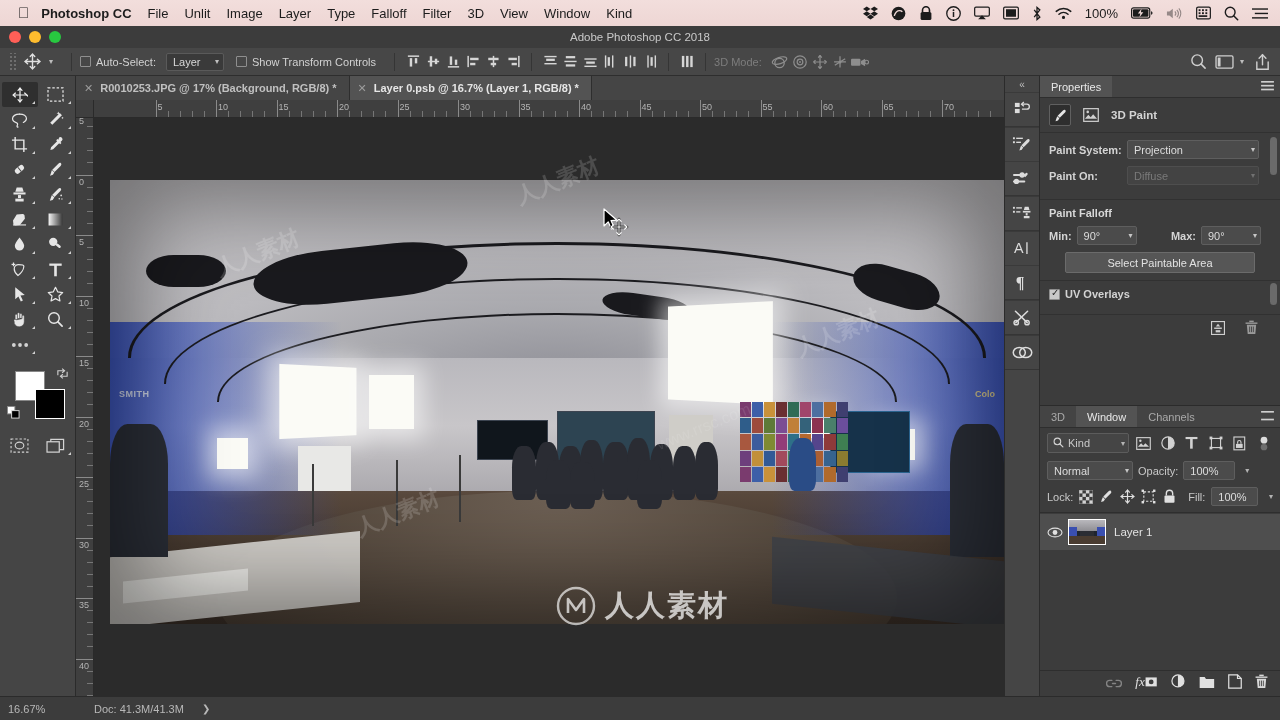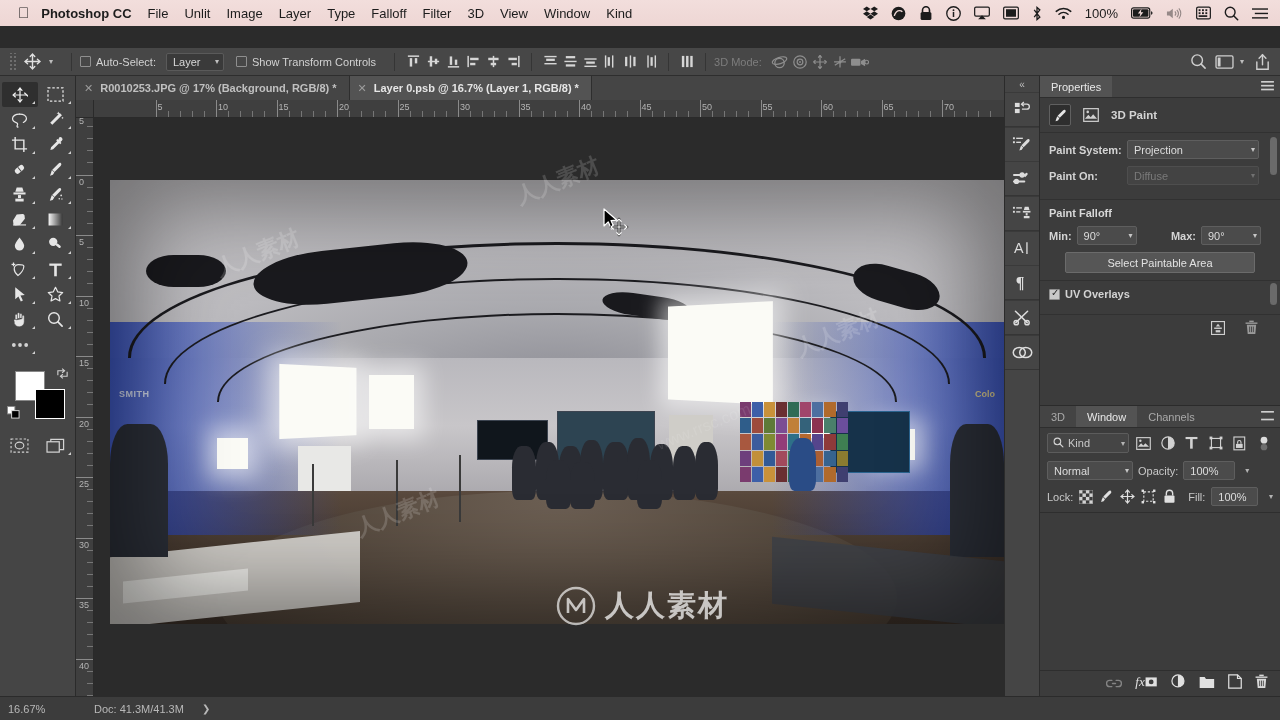--- a/index.html
+++ b/index.html
@@ -322,20 +322,28 @@
       <svg width="16" height="13" viewBox="0 0 17 13">
           <g fill="#1c1c1c">
       <rect x="0" y="1" width="17" height="1.5"></rect>
             <rect x="3" y="5.7" width="14" height="1.5"></rect>
             <rect x="0" y="10.4" width="17" height="1.5"></rect>
           </g>
         </svg>
     </span>
   </div>
 
+  <div id="titlebar">
+    <div class="traffic">
+      <span class="dot r"></span>
+      <span class="dot y"></span>
+      <span class="dot g"></span>
+    </div>
+    <div class="doctitle">Adobe Photoshop CC 2018</div>
+  </div>
 
   <div id="optionsbar">
     <span class="grip"></span>
     <span class="ic" style="margin-right:2px">
       <svg width="17" height="17" viewBox="0 0 18 18">
           <g stroke="#e0e0e0" stroke-width="1.5" fill="none" stroke-linecap="round" stroke-linejoin="round">
       <path d="M9 1.2v15.6M1.2 9h15.6"></path>
             <path d="M9 1.2L6.6 3.8M9 1.2l2.4 2.6M9 16.8l-2.4-2.6M9 16.8l2.4-2.6M1.2 9l2.6-2.4M1.2 9l2.6 2.4M16.8 9l-2.6-2.4M16.8 9l-2.6 2.4"></path>
           </g>
         </svg>
@@ -1385,20 +1393,36 @@
             </svg>
         </span>
         <span style="flex:1"></span>
         <span>Fill:</span>
         <span class="field" style="width:52px">
           <span>100%</span>
         </span>
         <span class="caret">▾</span>
       </div>
 
+      <div class="layeritem">
+        <span style="width:18px;display:flex;justify-content:center">
+          <svg width="16" height="11" viewBox="0 0 17 12">
+              <ellipse cx="8.5" cy="6" rx="7.6" ry="4.8" stroke="#e0e0e0" stroke-width="1.2" fill="none"></ellipse>
+              <circle cx="8.5" cy="6" r="2.6" fill="#e0e0e0"></circle>
+            </svg>
+        </span>
+        <span class="thumb">
+          <span class="t-sky"></span>
+            <span class="t-blue"></span>
+            <span class="t-blue2"></span>
+          <span class="t-flr"></span>
+            <span class="t-ppl"></span>
+        </span>
+        <span style="font-size:11.5px;color:#e2e2e2">Layer 1</span>
+      </div>
 
       <div class="layerfooter">
         <span style="opacity:.55">
           <svg width="16" height="11" viewBox="0 0 17 12">
               <g stroke="#c0c0c0" stroke-width="1.4" fill="none" stroke-linecap="round">
                 <path d="M6.8 6h3.4"></path>
                 <path d="M6.2 2.6H3.8a3.4 3.4 0 000 6.8h2.4"></path>
                 <path d="M10.8 2.6h2.4a3.4 3.4 0 010 6.8h-2.4"></path>
               </g>
             </svg>

